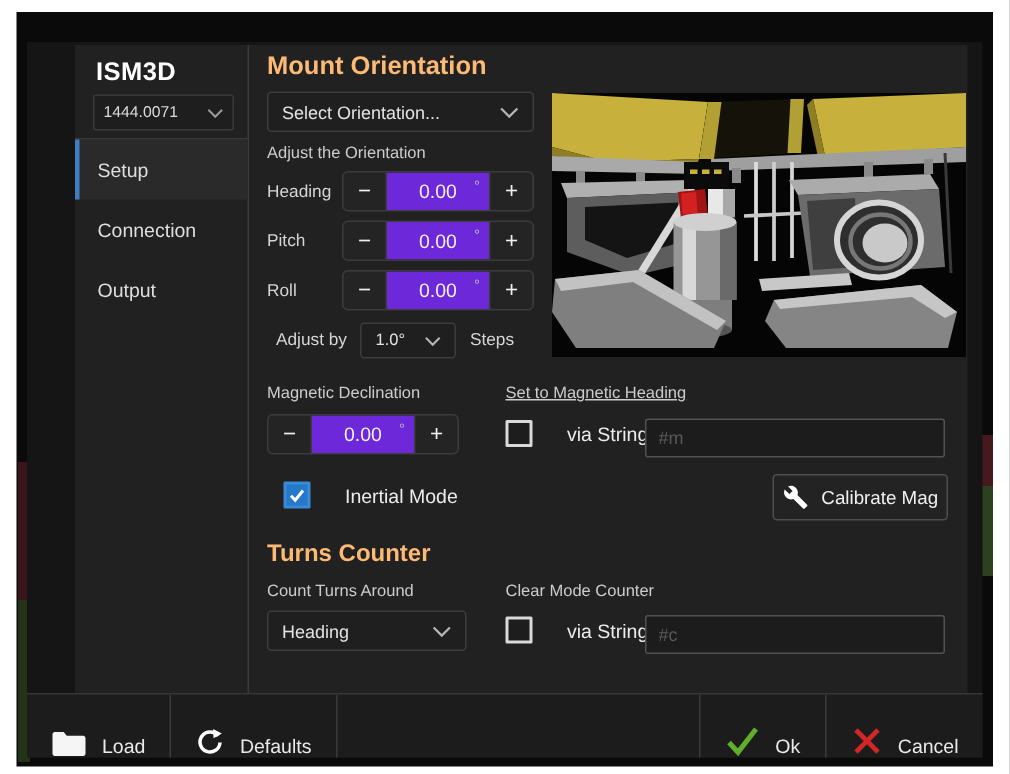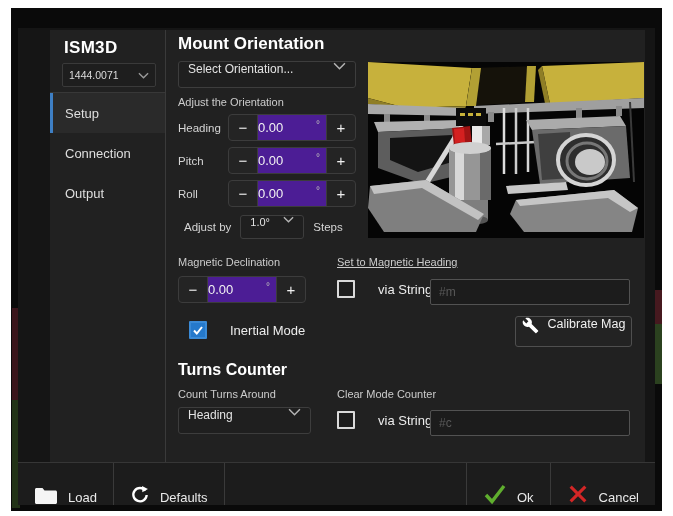--- a/index.html
+++ b/index.html
@@ -22,50 +22,50 @@
   .app-title{position:absolute;left:14px;top:8px;font-size:17px;font-weight:bold;color:#ffffff;letter-spacing:.3px;}
   .dev-select{position:absolute;left:12px;top:33px;width:94px;height:24px;background:#1e1e1e;border:1px solid #3a3a3a;
               border-radius:2px;display:flex;align-items:center;box-sizing:border-box;padding:0 6px;cursor:default;}
   .dev-select .txt{font-size:10.5px;color:#dcdcdc;flex:1;}
   .nav{position:absolute;left:0;top:62px;width:100%;border-top:1px solid #383838;}
   .nav-item{height:40px;display:flex;align-items:center;padding-left:15px;font-size:13px;color:#dfdfdf;box-sizing:border-box;}
   .nav-item.active{background:#2a2a2a;border-left:3px solid #3e7fc4;padding-left:12px;}
 
   
   .main{position:absolute;left:117px;top:0;right:0;bottom:0;}
-  .h1{position:absolute;font-size:17px;font-weight:bold;color:#ffffff;}
+  .h1{position:absolute;font-size:17px;font-weight:bold;color:#fdba74;}
   .lbl{position:absolute;font-size:11px;color:#cccccc;}
-  .select{background:#1f1f1f;border:1px solid #3d3d3d;border-radius:3px;display:flex;align-items:flex-start;
+  .select{background:#1f1f1f;border:1px solid #3d3d3d;border-radius:3px;display:flex;align-items:center;
           box-sizing:border-box;padding:0 9px;cursor:default;}
   .select .txt{font-size:12px;color:#e3e3e3;flex:1;white-space:nowrap;}
   .chev{flex:0 0 auto;}
 
   
   .spin-row{position:absolute;display:flex;align-items:center;}
   .spin-label{width:50px;font-size:11.5px;color:#d5d5d5;}
   .spin{display:flex;width:128px;height:27px;background:#242424;border:1px solid #3c3c3c;border-radius:4px;
         box-sizing:border-box;overflow:hidden;}
   .spin .btn{width:28px;display:flex;align-items:center;justify-content:center;font-size:15px;color:#f0f0f0;cursor:default;}
   .spin .btn.minus{border-right:1px solid #3c3c3c;}
   .spin .btn.plus{border-left:1px solid #3c3c3c;}
-  .spin .val{flex:1;position:relative;display:flex;align-items:center;justify-content:flex-start;font-size:13px;color:#f2f2f2;background:#4c1d95;}
+  .spin .val{flex:1;position:relative;display:flex;align-items:center;justify-content:center;font-size:13px;color:#f2f2f2;background:#6d28d9;}
   .spin .unit{position:absolute;right:6px;top:4px;font-size:10px;color:#bbbbbb;}
 
   
   .check-row{position:absolute;display:flex;align-items:center;gap:23px;}
   .cb{width:18px;height:18px;border:2px solid #dadada;background:#1d1d1d;border-radius:1px;box-sizing:border-box;
       display:flex;align-items:center;justify-content:center;cursor:default;}
   .cb.checked{background:#2579cb;border-color:#3a8ad6;}
   .check-row .clabel{font-size:13px;color:#ececec;}
 
   .tinput{position:absolute;background:#1c1c1c;border:1px solid #525252;border-radius:2px;color:#d8d8d8;
           font-size:12px;padding:0 8px;box-sizing:border-box;outline:none;font-family:"Liberation Sans","DejaVu Sans",sans-serif;}
   .tinput::placeholder{color:#585858;}
 
-  .cal-btn{position:absolute;display:flex;justify-content:center;gap:9px;background:#232323;
+  .cal-btn{position:absolute;display:flex;align-items:center;justify-content:center;gap:9px;background:#232323;
            border:1px solid #4f4f4f;border-radius:3px;font-size:12.5px;color:#f0f0f0;cursor:default;box-sizing:border-box;}
 
   
   .viewport{position:absolute;left:201px;top:32px;width:276px;height:176px;background:#050505;}
 
   
   .toolbar{position:absolute;left:0;top:434px;width:637px;height:43px;background:#1c1c1c;border-top:1px solid #363636;
            display:flex;align-items:stretch;box-sizing:border-box;}
   .tb-btn{display:flex;align-items:flex-end;gap:10px;padding:0 16px;font-size:13px;color:#eaeaea;cursor:default;}
   .tb-sep{width:1px;background:#3a3a3a;margin:0;}

